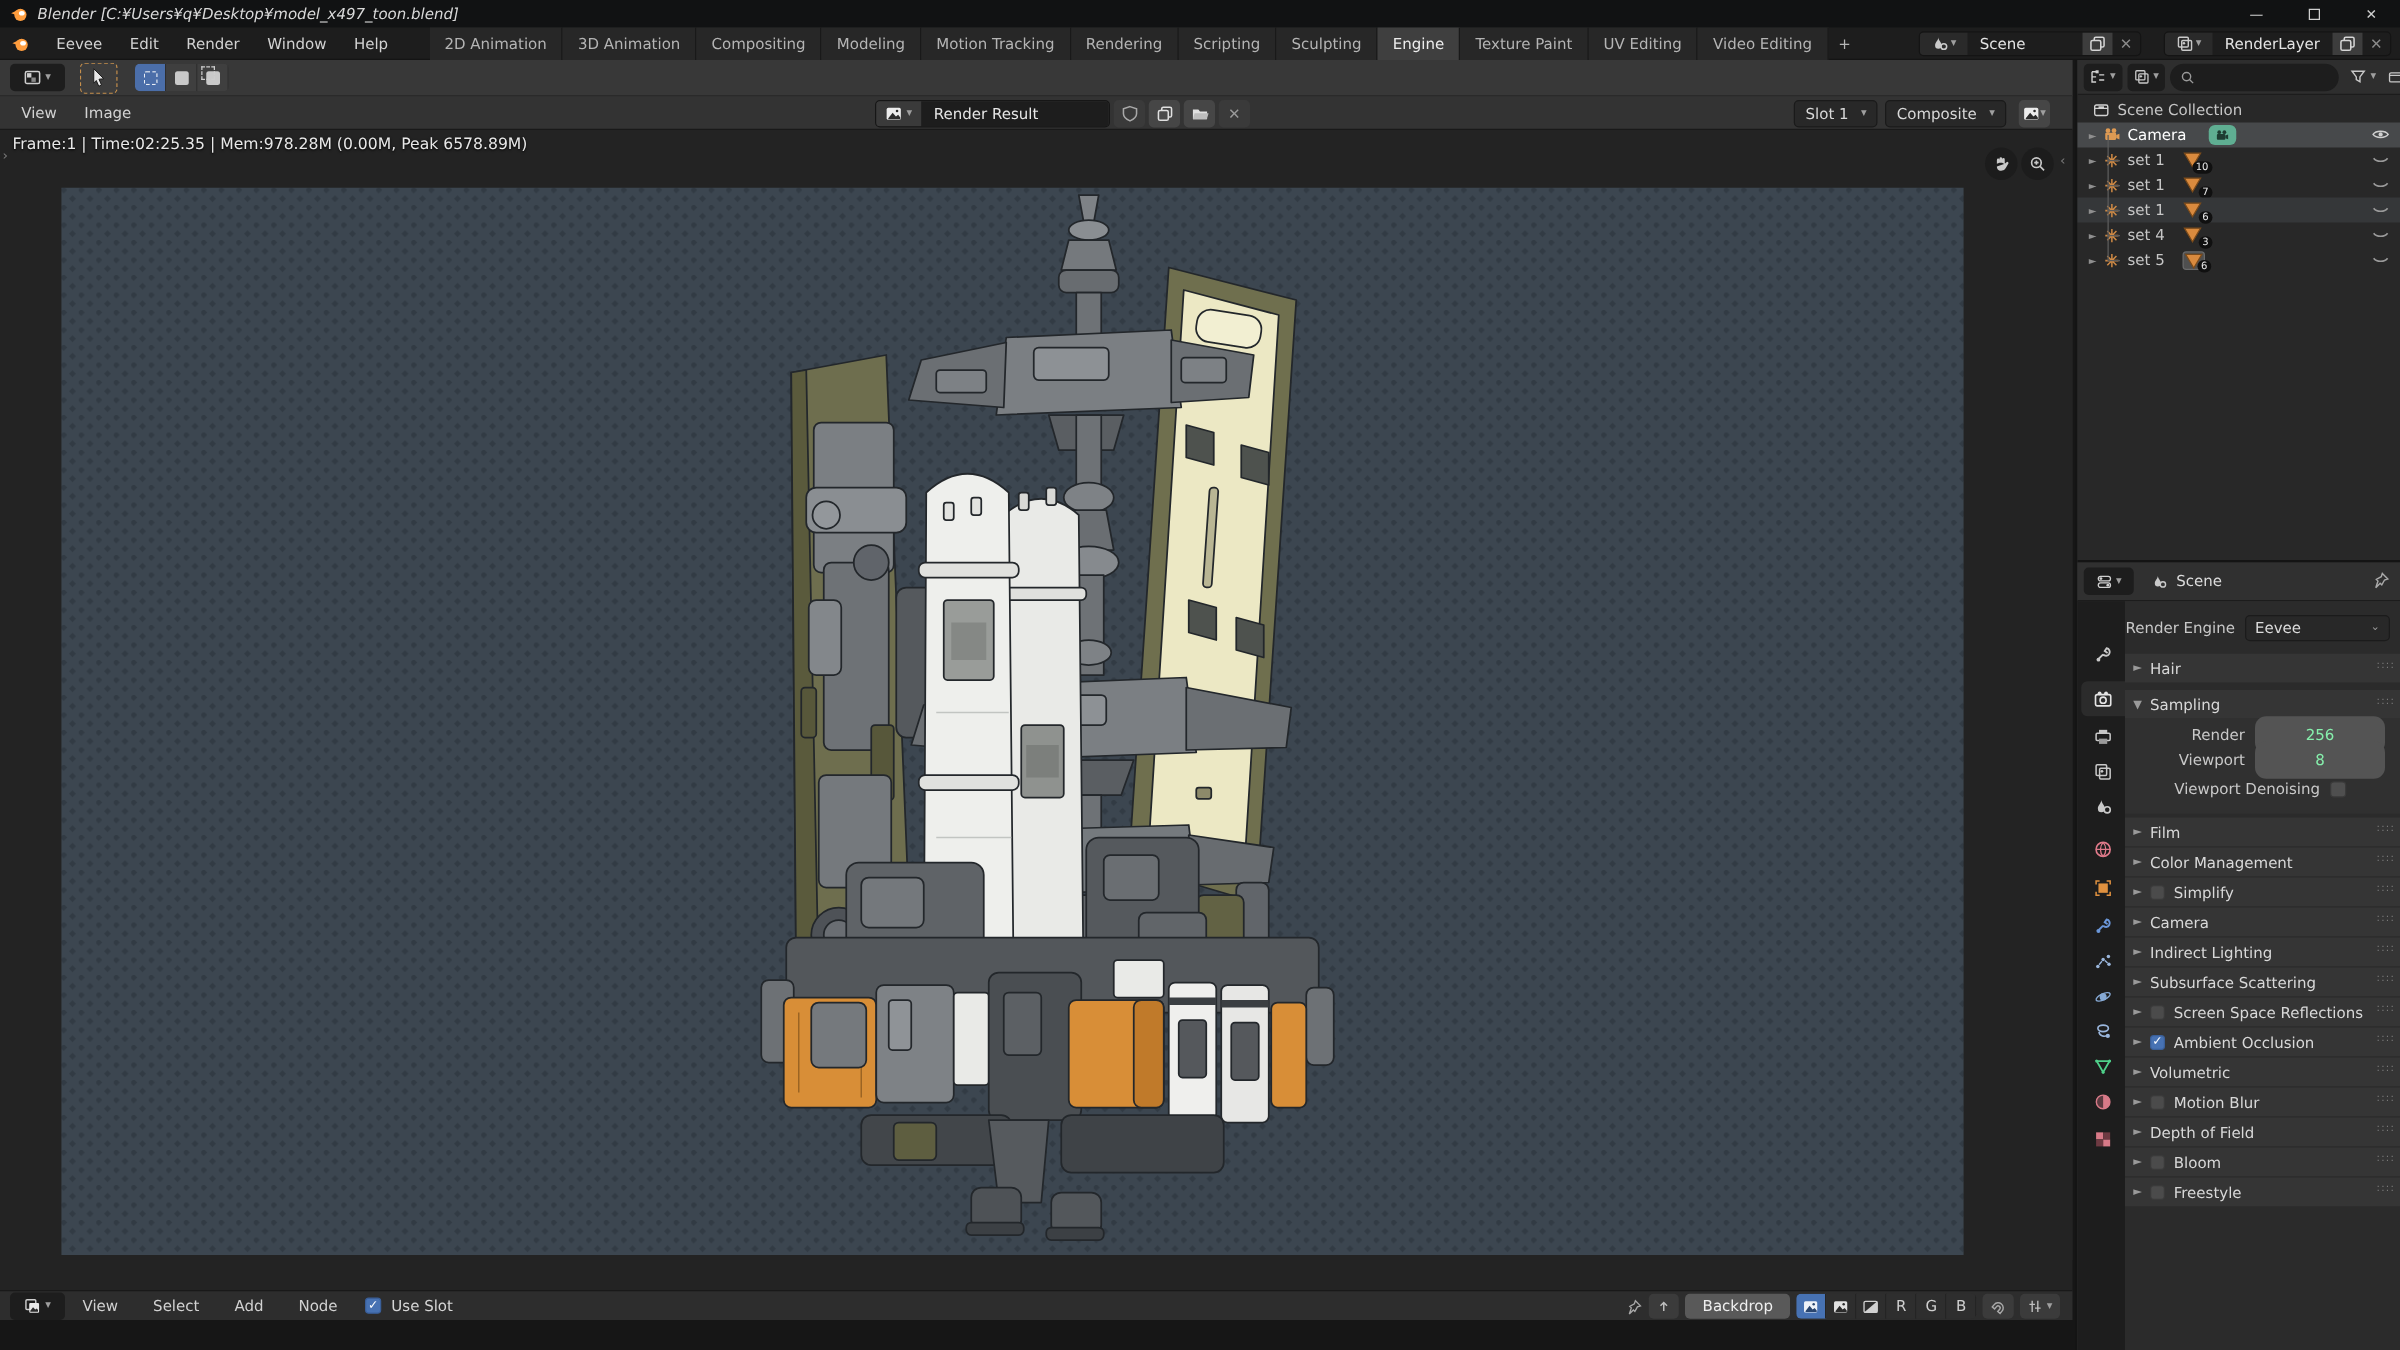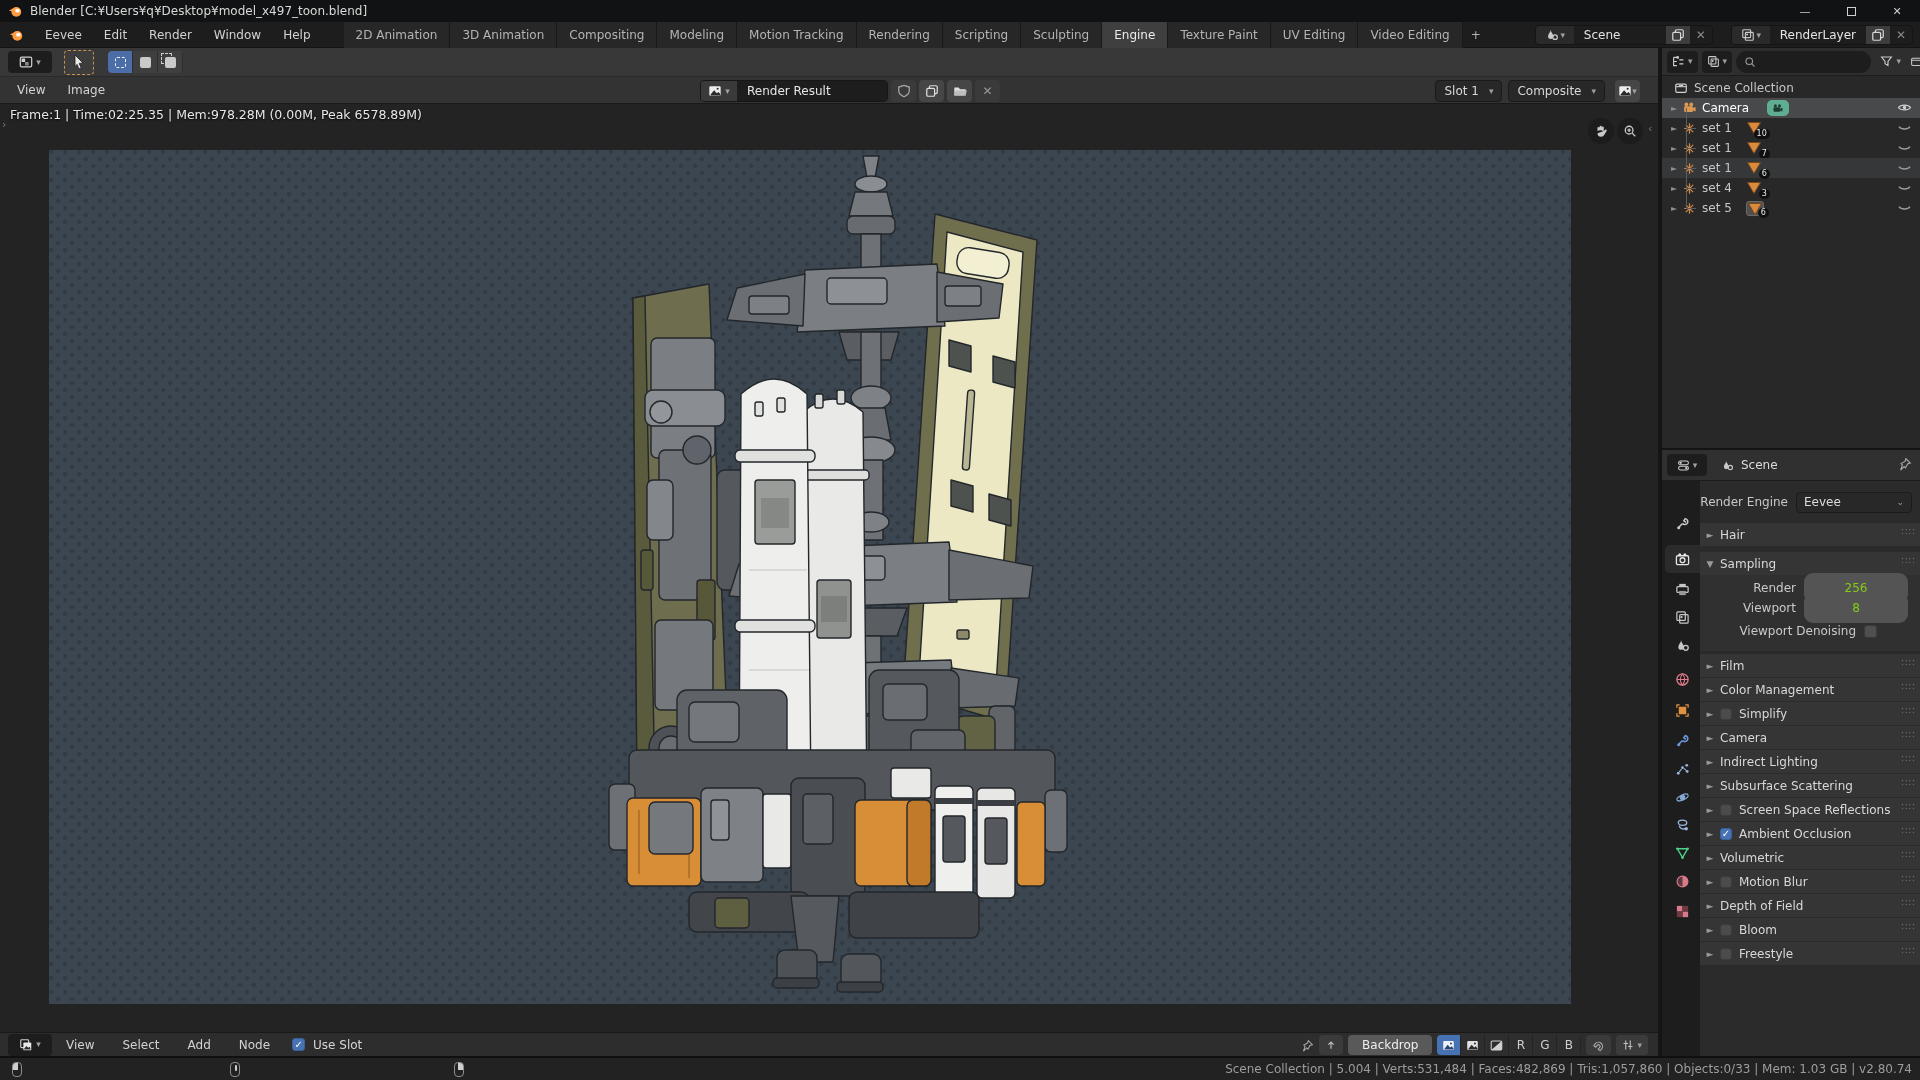--- a/index.html
+++ b/index.html
@@ -2,21 +2,21 @@
 <html><head>
 <meta charset="utf-8">
 <style>
   * { margin:0; padding:0; box-sizing:border-box; }
   html,body { width:1920px; height:1080px; background:#161616; overflow:hidden;
     font-family:"DejaVu Sans", sans-serif; -webkit-user-select:none; user-select:none; }
   #app { position:relative; width:1920px; height:1080px; color:#d6d6d6; font-size:12px; }
 
   
   .titlebar { position:absolute; left:0; top:0; width:1920px; height:22px; background:#111213;
-    display:flex; align-items:center; color:#d9d9d9; font-size:12px; }
+    display:flex; align-items:center; color:#d9d9d9; font-size:12px;font-style:italic; }
   .titlebar .logo { margin:0 8px 0 8px; }
   .win-controls { position:absolute; right:0; top:0; height:22px; display:flex; }
   .win-btn { width:46px; height:22px; display:flex; align-items:center; justify-content:center; color:#cfcfcf; font-size:11px; }
   .win-btn .boxglyph { width:9px; height:9px; border:1px solid #cfcfcf; }
 
   
   .topbar { position:absolute; left:0; top:22px; width:1920px; height:26px; background:#1d1d1d;
     display:flex; align-items:center; border-bottom:1px solid #141414; }
   .topbar .logo { margin:0 10px 0 8px; }
   .menu-item { padding:0 11px; height:26px; display:flex; align-items:center; color:#d2d2d2; }
@@ -125,21 +125,21 @@
   .panel-row .arrow { width:20px; text-align:center; color:#9a9a9a; font-size:9px; }
   .panel-row .grip { position:absolute; right:6px; color:#7c7c7c; font-size:8px; letter-spacing:1px; top:4px; }
   .panel-row .checkbox { margin-right:7px; width:12px; height:12px; background:#4b4b4b; }
   .panel-row .checkbox.checked { background:#4772b3; }
   .panel-row .cb { display:none; }
   .panel-row.checkbox-row .cb { display:flex; }
   .sampling-body { position:absolute; left:0; width:222px; background:#303030; }
   .samp-row { height:22px; display:flex; align-items:center; }
   .samp-label { width:96px; text-align:right; color:#c9c9c9; }
   .samp-field { margin-left:8px; width:104px; height:30px; background:#545454; border-radius:9px;
-    color:#84cc16; display:flex; align-items:center; justify-content:center; }
+    color:#86efac; display:flex; align-items:center; justify-content:center; }
   .denoise-row { height:24px; display:flex; align-items:center; }
   .denoise-row .samp-label { width:156px; }
   .denoise-row .checkbox { margin-left:8px; background:#4f4f4f; }
 
   
   .statusbar { position:absolute; left:0; top:1056px; width:1920px; height:24px; background:#222222; border-top:2px solid #101010; }
   .status-text { position:absolute; right:8px; top:4px; color:#9d9d9d; font-size:12px; }
   .mouse-hint { position:absolute; top:4px; width:10px; height:15px; border:1px solid #8d8d8d; border-radius:4px; }
   .mouse-hint i { position:absolute; background:#cfcfcf; }
   .mouse-left i { left:0; top:0; width:5px; height:7px; border-radius:3px 0 0 0; }
@@ -1011,26 +1011,14 @@
               <span class="arrow">►</span>
               <span class="checkbox cb"></span>
               <span>Freestyle</span>
               <span class="grip">:::: </span>
             </div>
           </div>
       </div>
     </div>
   </div>
 
-  <div class="statusbar">
-    <div class="mouse-hint mouse-left" style="left:12px">
-        <i></i>
-      </div>
-    <div class="mouse-hint mouse-mid" style="left:230px">
-        <i></i>
-      </div>
-    <div class="mouse-hint mouse-right" style="left:454px">
-        <i></i>
-      </div>
-    <div class="status-text">Scene Collection | 5.004 | Verts:531,484 | Faces:482,869 | Tris:1,057,860 | Objects:0/33 | Mem: 1.03 GB | v2.80.74</div>
-  </div>
 
 </div>
 
 </body></html>

